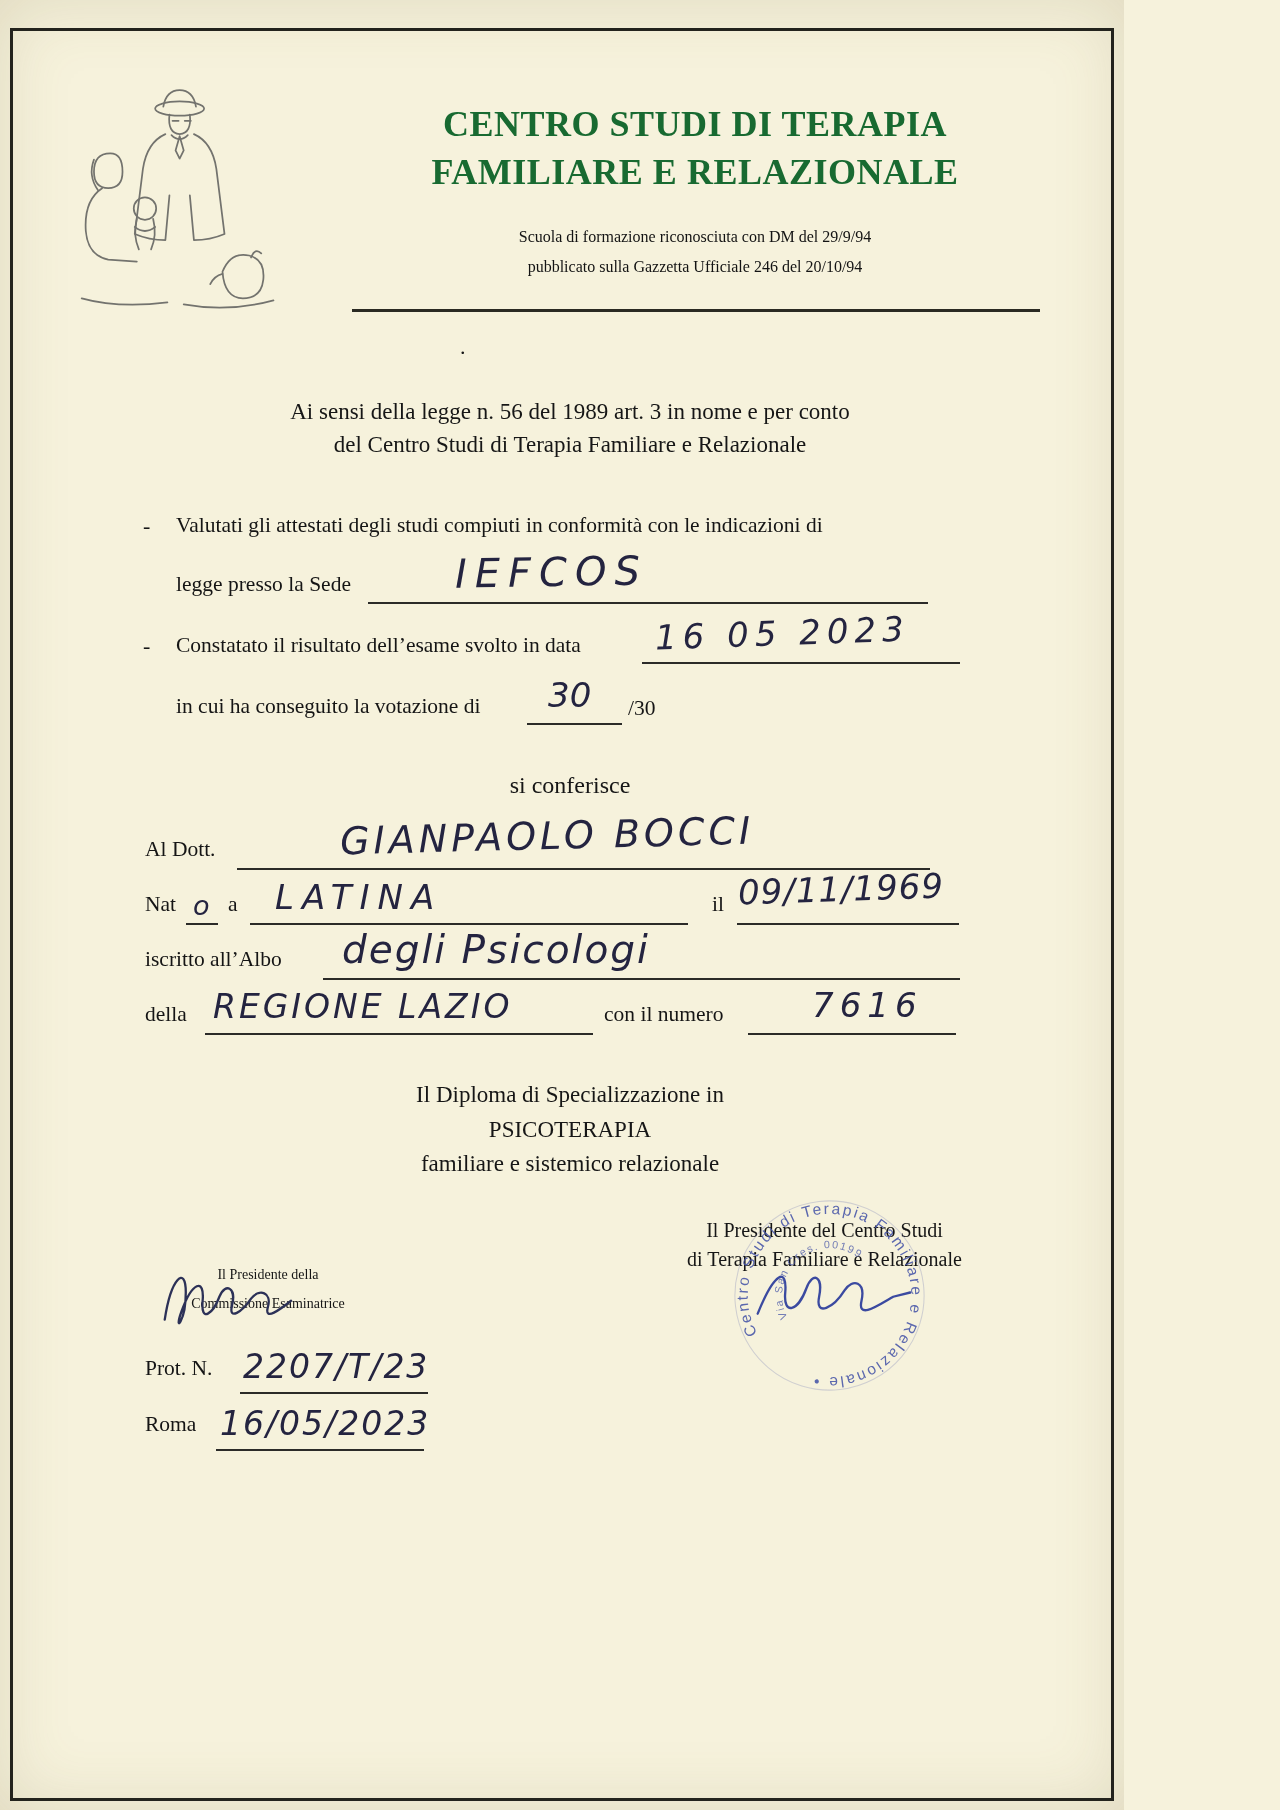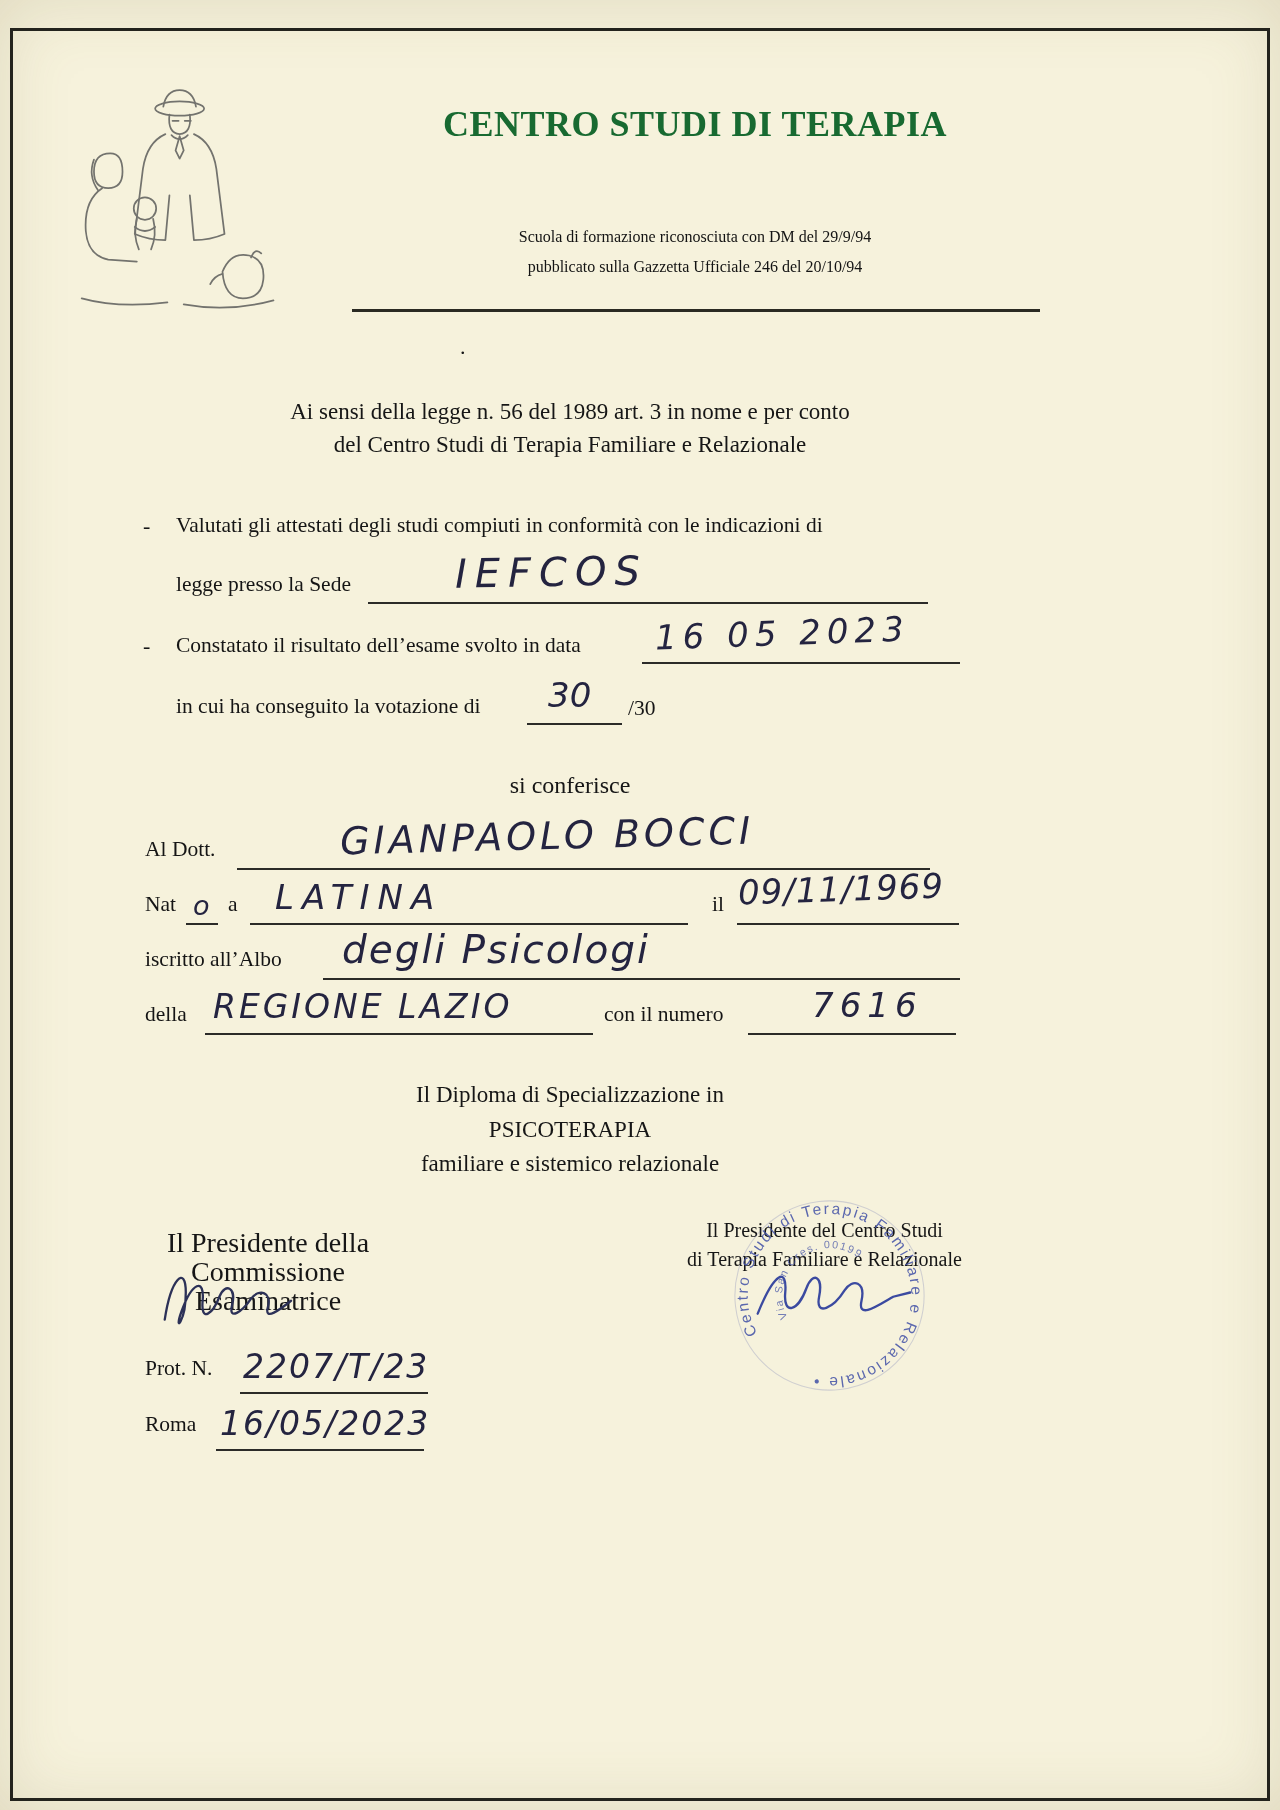--- a/index.html
+++ b/index.html
@@ -1,17 +1,17 @@
 <!DOCTYPE html>
 <html><head>
 <meta charset="utf-8">
 <style>
   html,body{margin:0;padding:0;background:#f6f2dc;}
   .page{
-    position:relative;width:1280px;height:1810px;background:#f6f2dc;
+    position:relative;width:1124px;height:1810px;background:#f6f2dc;
     font-family:"Liberation Serif", serif;color:#161616;overflow:hidden;
     box-shadow:inset 0 0 70px rgba(120,108,62,.18);
   }
   .frame{position:absolute;left:10px;top:28px;right:10px;bottom:9px;border:3px solid #23231d;pointer-events:none;}
   .txt{position:absolute;white-space:nowrap;font-size:21.5px;color:#151515;}
   .uline{position:absolute;height:0;border-top:2px solid #2b2b28;}
   .hw{
     position:absolute;white-space:nowrap;
     font-family:"DejaVu Sans", sans-serif;font-style:italic;color:#242440;
   }
@@ -56,21 +56,21 @@
   .hw-albo{left:342px;top:927px;font-size:39px;letter-spacing:2px;}
   .dellalab{left:145px;top:1002px;}
   .u8{left:205px;top:1033px;width:388px;}
   .hw-regione{left:213px;top:987px;font-size:33px;letter-spacing:3px;}
   .numerolab{left:604px;top:1002px;}
   .u9{left:748px;top:1033px;width:208px;}
   .hw-numero{left:812px;top:985px;font-size:34px;letter-spacing:6px;}
   
   .diploma{position:absolute;left:150px;top:1078px;width:840px;text-align:center;font-size:23px;line-height:34.5px;}
   
-  .sig-left{position:absolute;left:118px;top:1228px;width:300px;text-align:center;font-size:28px;line-height:29px;}
+  .sig-left{position:absolute;left:118px;top:1260px;width:300px;text-align:center;font-size:14px;line-height:29px;}
   .sig-left-svg{position:absolute;left:150px;top:1246px;width:200px;height:100px;}
   .sig-right{position:absolute;left:652px;top:1216px;width:345px;text-align:center;font-size:20px;line-height:29px;}
   .stamp{position:absolute;left:722px;top:1188px;width:215px;height:215px;transform:rotate(-28deg);opacity:.88;}
   .sig-right-svg{position:absolute;left:745px;top:1250px;width:180px;height:85px;}
   
   .protlab{left:145px;top:1356px;}
   .u10{left:240px;top:1392px;width:188px;}
   .hw-prot{left:243px;top:1347px;font-size:33px;letter-spacing:2px;}
   .romalab{left:145px;top:1412px;}
   .u11{left:216px;top:1449px;width:208px;}
@@ -99,20 +99,21 @@
       <path d="M80,138 q-4,16 2,30 m14,-30 q4,16 -2,30"></path>
       <path d="M78,146 q10,8 20,0"></path>
       <path d="M164,190 q8,-20 26,-16 q16,4 14,24 q-2,18 -20,18 q-18,0 -20,-26 z"></path>
       <path d="M192,176 q4,-10 10,-4 m-38,20 q-8,2 -12,10"></path>
       <path d="M26,216 q36,10 84,4 m16,2 q44,8 88,-4"></path>
     </g>
   </svg>
 
   <div class="title">
     <div>CENTRO STUDI DI TERAPIA</div>
+    <div>FAMILIARE E RELAZIONALE</div>
   </div>
   <div class="subtitle">
     <div>Scuola di formazione riconosciuta con DM del 29/9/94</div>
     <div>pubblicato sulla Gazzetta Ufficiale 246 del 20/10/94</div>
   </div>
   <div class="rule"></div>
   <div class="dot">.</div>
 
   <div class="intro">
     <div>Ai sensi della legge n. 56 del 1989 art. 3 in nome e per conto</div>

